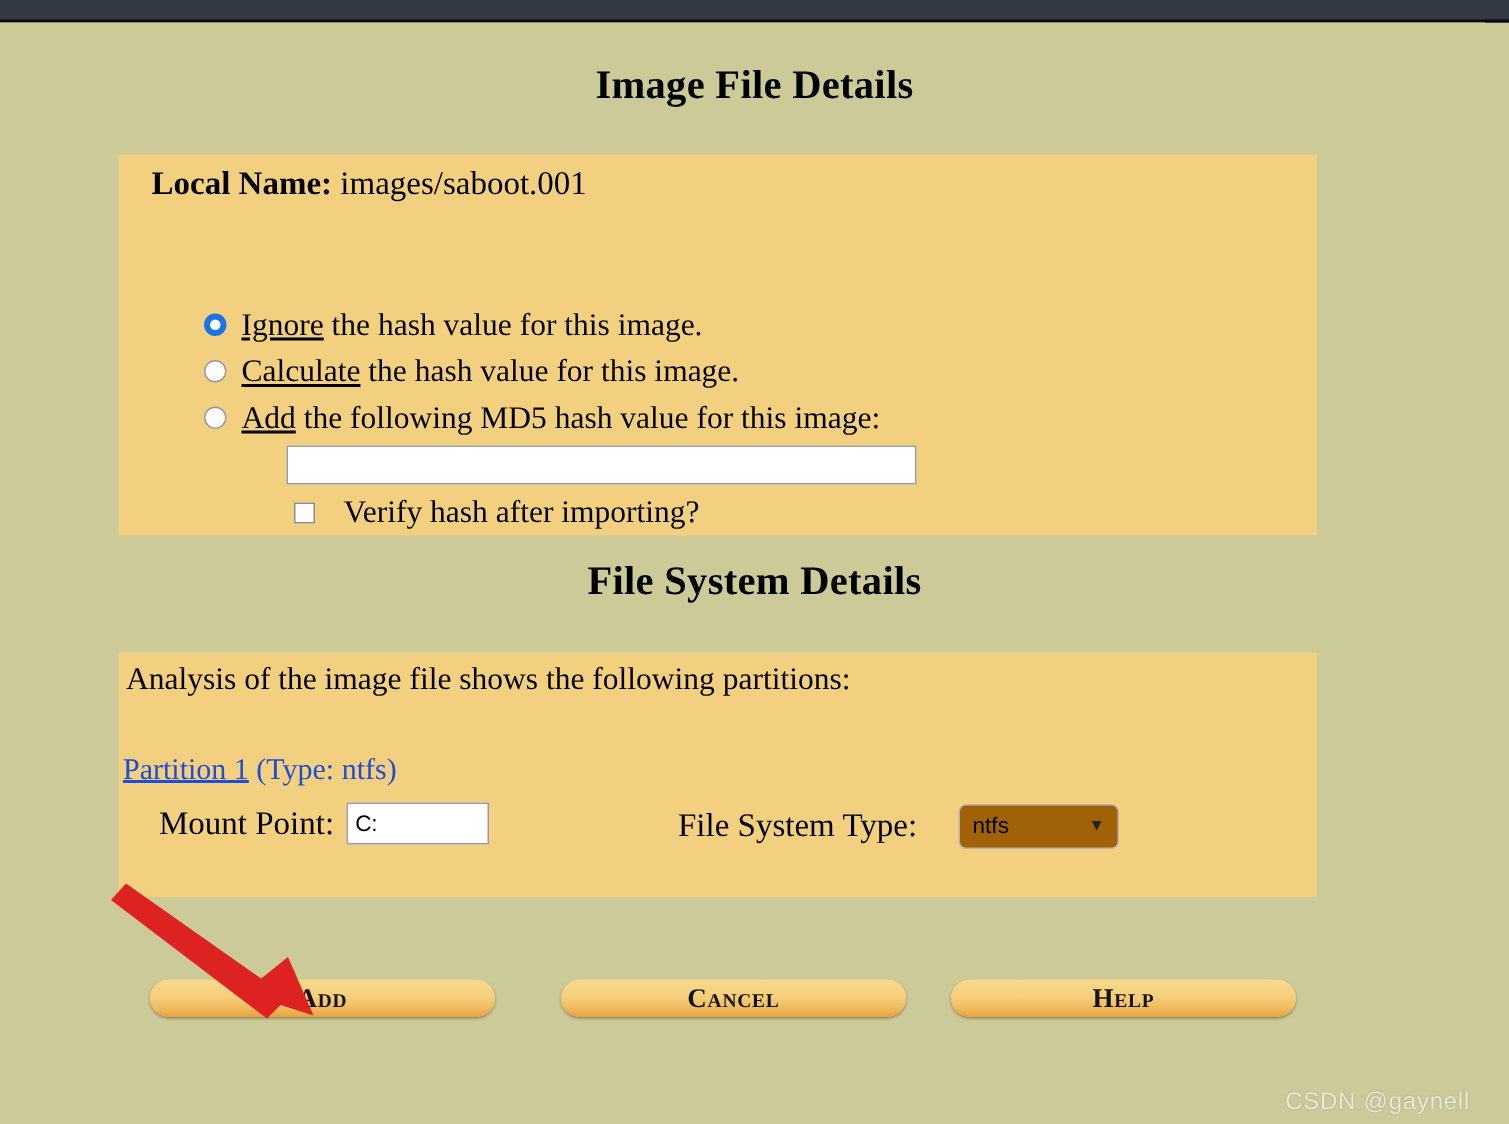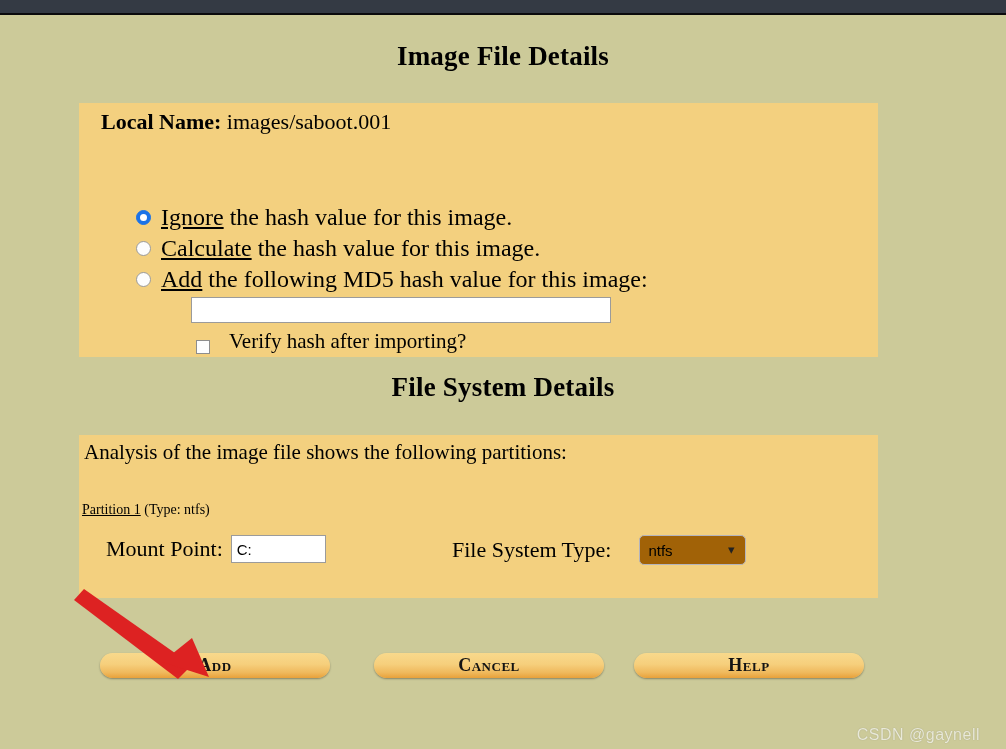--- a/index.html
+++ b/index.html
@@ -80,21 +80,21 @@
   #data-integrity-row {
     position: absolute;
     left: 79px;
     top: 128px;
     width: 799px;
   }
   .radio-row {
     position: absolute;
     display: flex;
     align-items: center;
-    font-size: 24px;
+    font-size: 21px;
     color: #000;
   }
   .radio {
     width: 15px;
     height: 15px;
     border-radius: 50%;
     box-sizing: border-box;
     margin-right: 10px;
     flex: 0 0 auto;
     background: #fdfdfd;
@@ -132,21 +132,21 @@
     font-family: "Liberation Serif", "DejaVu Serif", serif;
     font-size: 16px;
     padding: 2px 4px;
     color: #000;
   }
   #verify-row {
     position: absolute;
     left: 196px;
     top: 314px;
     display: flex;
-    align-items: flex-end;
+    align-items: center;
     font-size: 21px;
     color: #000;
   }
   .checkbox {
     width: 14px;
     height: 14px;
     box-sizing: border-box;
     background: #fdfdfd;
     border: 1px solid #8d8d8d;
     margin-right: 19px;
@@ -157,22 +157,22 @@
     left: 84px;
     top: 425px;
     font-size: 21px;
     color: #000;
     font-family: "Liberation Serif", "DejaVu Serif", serif;
   }
   #partition-line {
     position: absolute;
     left: 82px;
     top: 487px;
-    font-size: 14px;
-    color: #000000;
+    font-size: 20px;
+    color: #1d4ed8;
   }
   #mount-row {
     position: absolute;
     left: 106px;
     top: 520px;
     display: flex;
     align-items: center;
     font-size: 22px;
     color: #000;
   }

